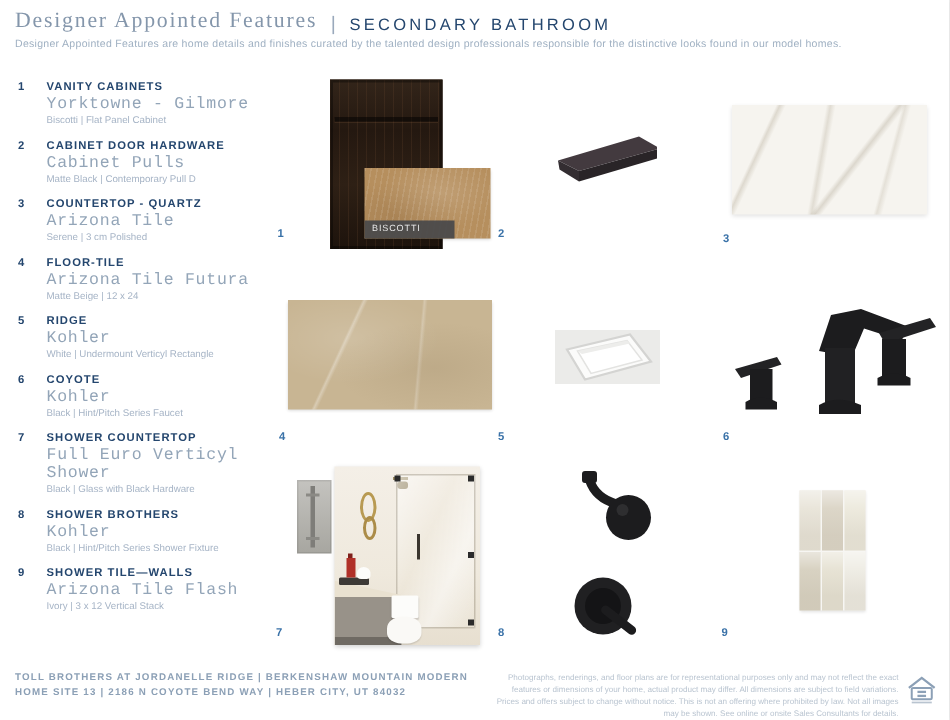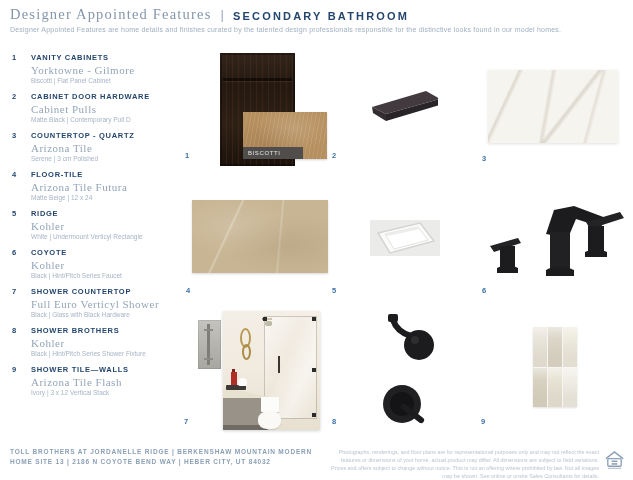--- a/index.html
+++ b/index.html
@@ -3,31 +3,31 @@
 <meta charset="utf-8">
 <style>
   html,body{margin:0;padding:0;background:#e8e8e8;}
   .page{
     position:relative;width:633px;height:480px;background:#ffffff;
     font-family:"Liberation Sans",sans-serif;overflow:hidden;
     box-shadow:0 0 4px rgba(0,0,0,.2);
   }
   
   .hdr{position:absolute;left:10px;top:6px;}
-  .title-row{display:flex;align-items:center;gap:9px;}
+  .title-row{display:flex;align-items:flex-end;gap:9px;}
   .title-serif{font-family:"Liberation Serif",serif;font-size:14.5px;letter-spacing:1.2px;color:#8496ab;}
   .title-div{color:#9aa9bc;font-size:13px;font-weight:300;}
-  .title-section{font-weight:bold;font-size:11px;letter-spacing:2.2px;color:#24466e;margin-top:2px;}
+  .title-section{font-weight:normal;font-size:11px;letter-spacing:2.2px;color:#24466e;margin-top:2px;}
   .subtitle{margin-top:3px;font-size:7px;letter-spacing:.2px;color:#9fb0c2;}
   
   .features{position:absolute;left:10px;top:53px;width:186px;}
   .feature{position:relative;padding-left:21px;margin-bottom:8.5px;}
   .f-num{position:absolute;left:2px;top:0;font-size:7.5px;font-weight:bold;color:#24466e;}
   .f-cat{font-size:7.5px;font-weight:bold;letter-spacing:.7px;color:#24466e;}
-  .f-name{font-family:Liberation Serif, serif;font-size:11px;letter-spacing:.5px;color:#93a5b8;margin-top:1.5px;}
+  .f-name{font-family:Liberation Mono, monospace;font-size:11px;letter-spacing:.5px;color:#93a5b8;margin-top:1.5px;}
   .f-detail{font-size:6.5px;color:#a6b4c6;margin-top:1px;}
   
   .gal-num{position:absolute;font-size:7.5px;font-weight:bold;color:#3a72a8;}
   .img-box{position:absolute;}
   
   .cabinet{
     left:220px;top:53px;width:75px;height:113px;background-color:#241810;
     background-image:
       repeating-linear-gradient(90deg, rgba(110,74,48,.22) 0 1px, transparent 1px 6px),
       linear-gradient(180deg,#33251a 0%,#241810 30%,#2e2015 62%,#1d130c 100%);

